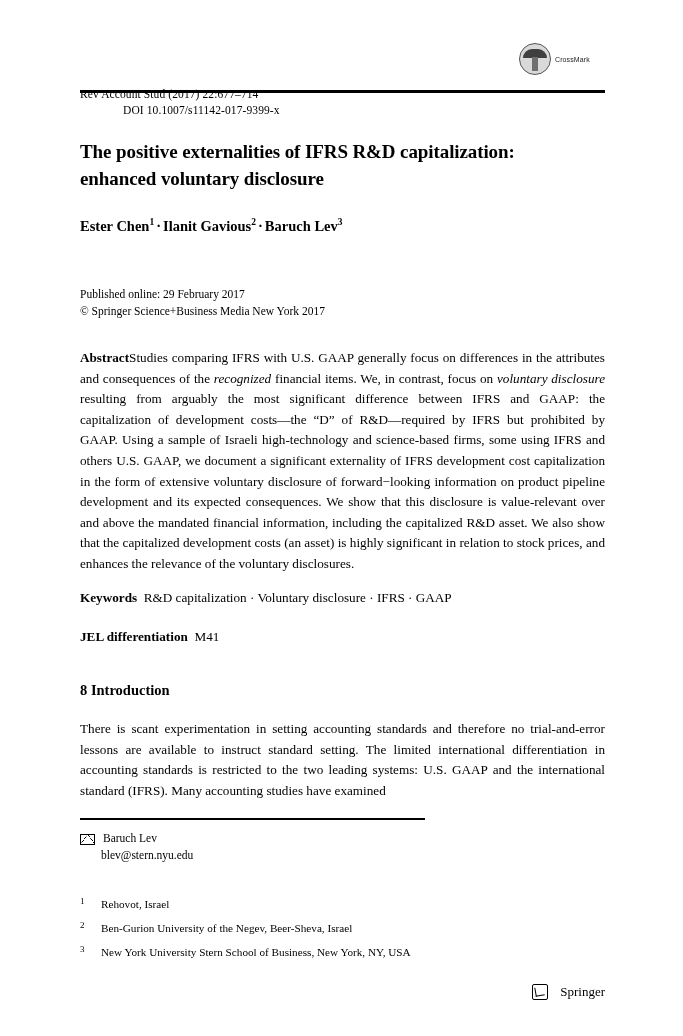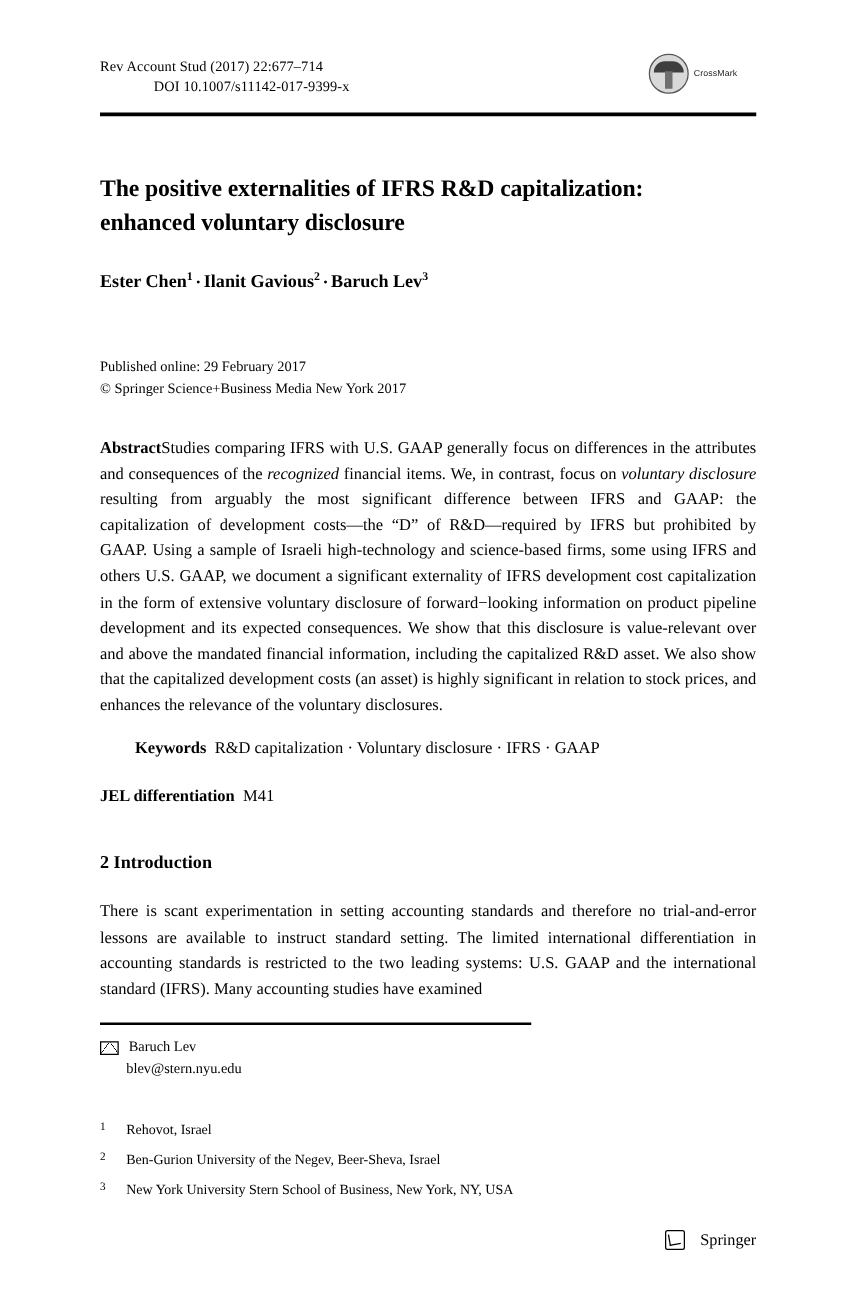--- a/index.html
+++ b/index.html
@@ -26,20 +26,21 @@
   .header {
     position: absolute;
     left: 80px;
     top: 46px;
     width: 525px;
   }
   .journal-line {
     font-size: 11.5px;
     line-height: 16px;
     letter-spacing: 0.1px;
+    margin-top: 40px;
   }
   .doi-line {
     font-size: 11.5px;
     line-height: 16px;
     letter-spacing: 0.1px;
     margin-left: 43px;
   }
   .crossmark {
     position: absolute;
     right: 0;
@@ -142,21 +143,20 @@
   .abstract b { font-weight: bold; }
   .abstract i { font-style: italic; }
 
   .keywords {
     position: absolute;
     left: 80px;
     top: 588px;
     width: 525px;
     font-size: 13.2px;
     line-height: 20px;
-    margin-left: 28px;
   }
   .jel {
     position: absolute;
     left: 80px;
     top: 627px;
     width: 525px;
     font-size: 13.2px;
     line-height: 20px;
   }
 
@@ -305,21 +305,21 @@
   </div>
 
   <div class="keywords">
     <b>Keywords</b>&nbsp;&nbsp;<span>R&amp;D capitalization · Voluntary disclosure · IFRS · GAAP</span>
   </div>
 
   <div class="jel">
     <b>JEL differentiation</b>&nbsp;&nbsp;<span>M41</span>
   </div>
 
-  <div class="section-head">2 Introduction</div>
+  <div class="section-head">8 Introduction</div>
   <div class="body-text">There is scant experimentation in setting accounting standards and therefore no trial-and-error lessons are available to instruct standard setting. The limited international differentiation in accounting standards is restricted to the two leading systems: U.S. GAAP and the international standard (IFRS). Many accounting studies have examined</div>
 
   <div class="foot-rule"></div>
   <div class="corresp">
     <span class="envelope"></span><span class="corresp-name">Baruch Lev</span>
     <span class="corresp-email">blev@stern.nyu.edu</span>
   </div>
 
   <div class="affils">
     <div class="affil-row">

